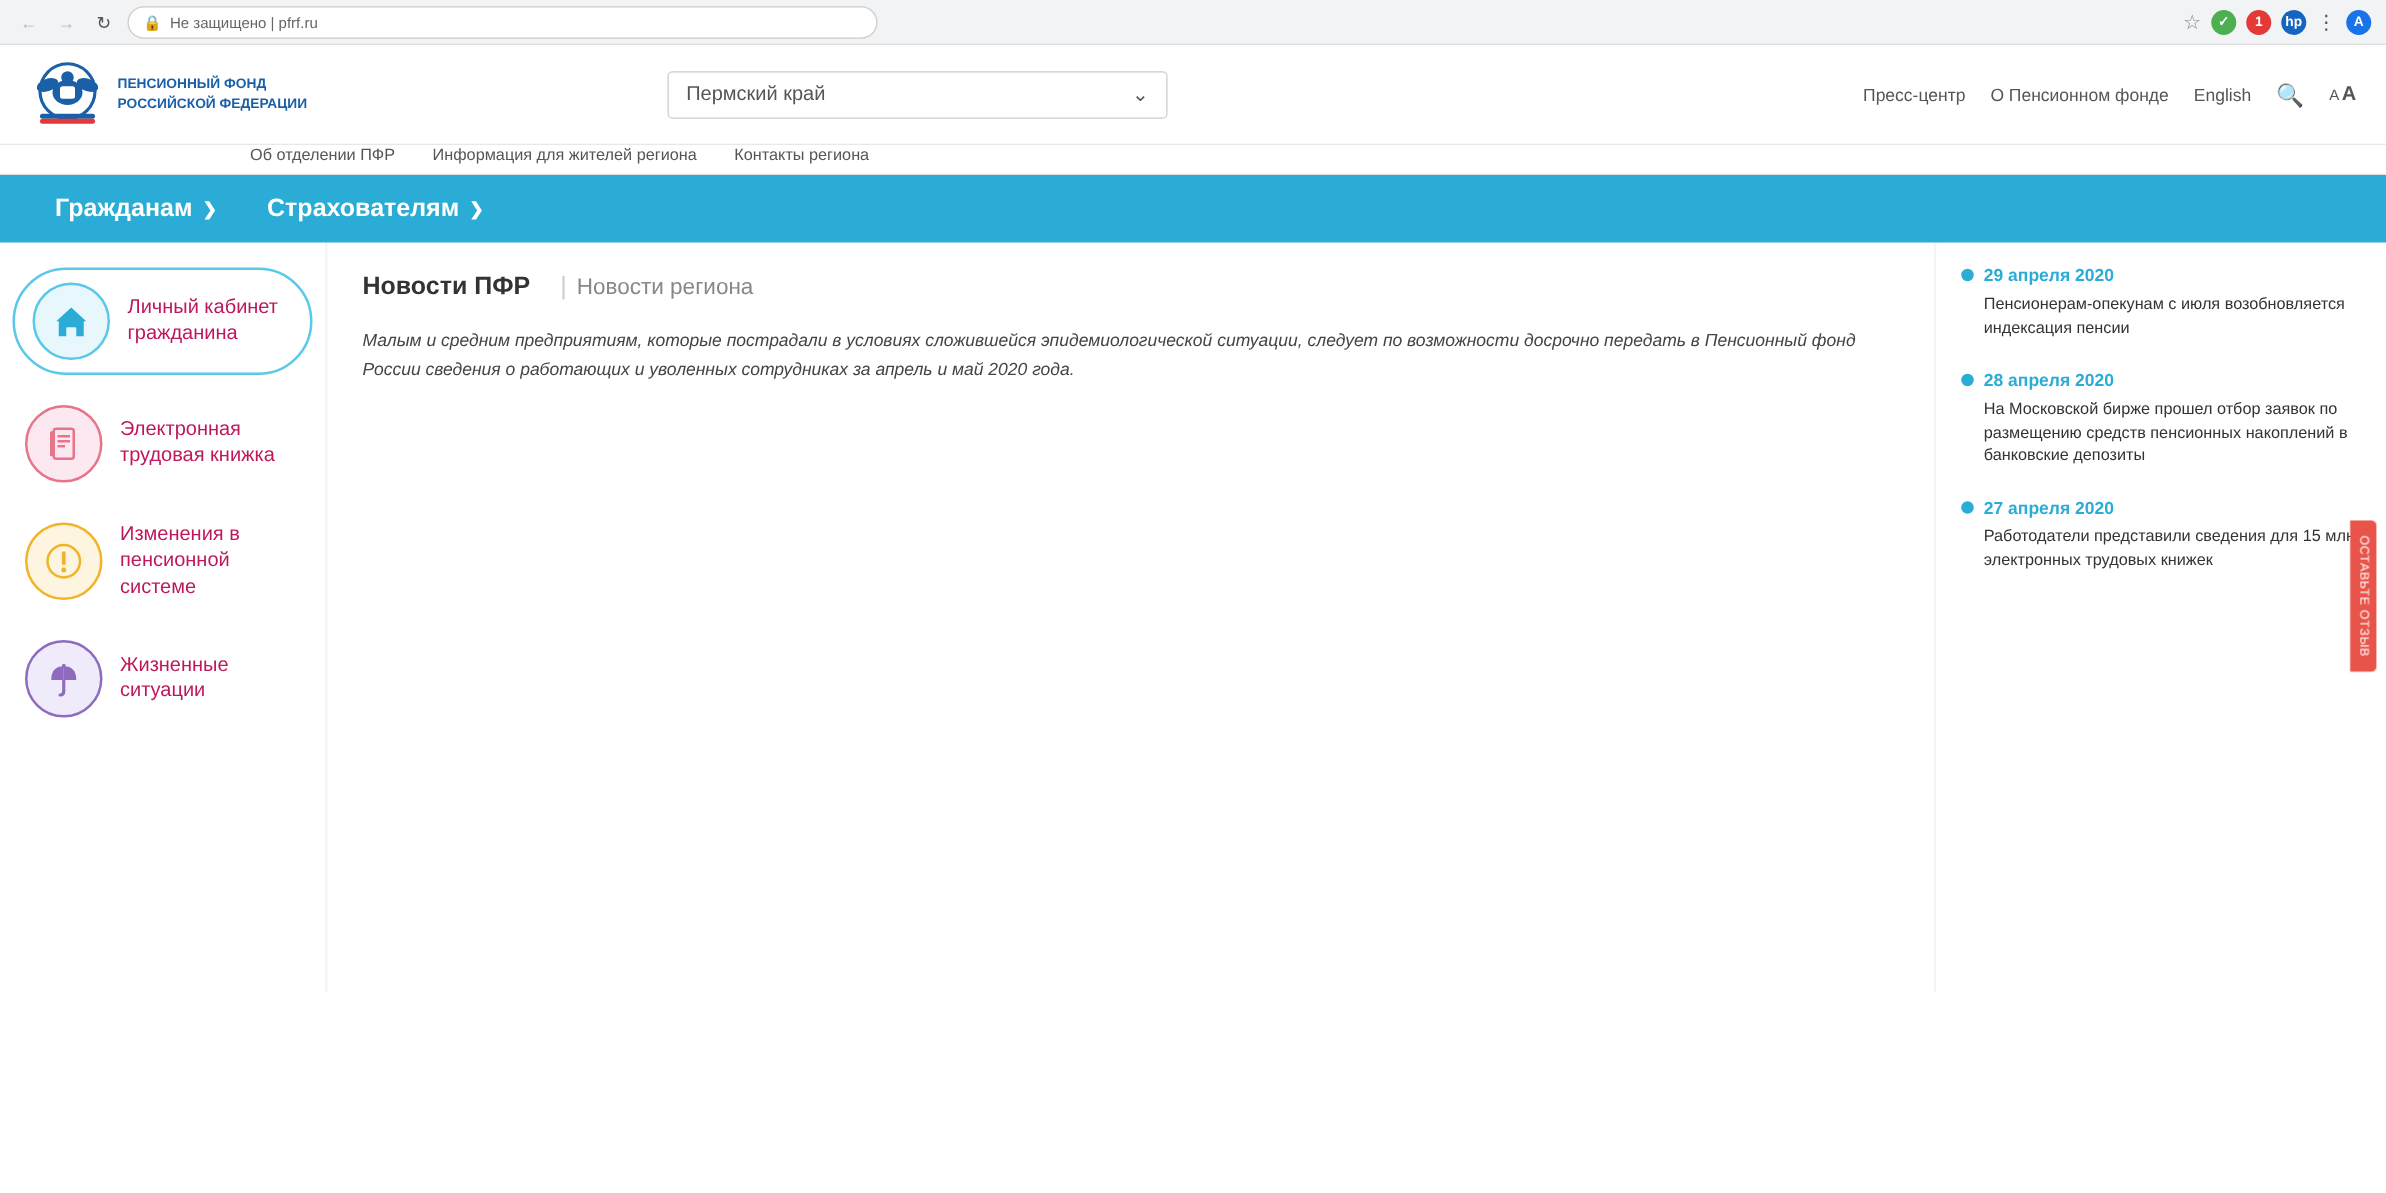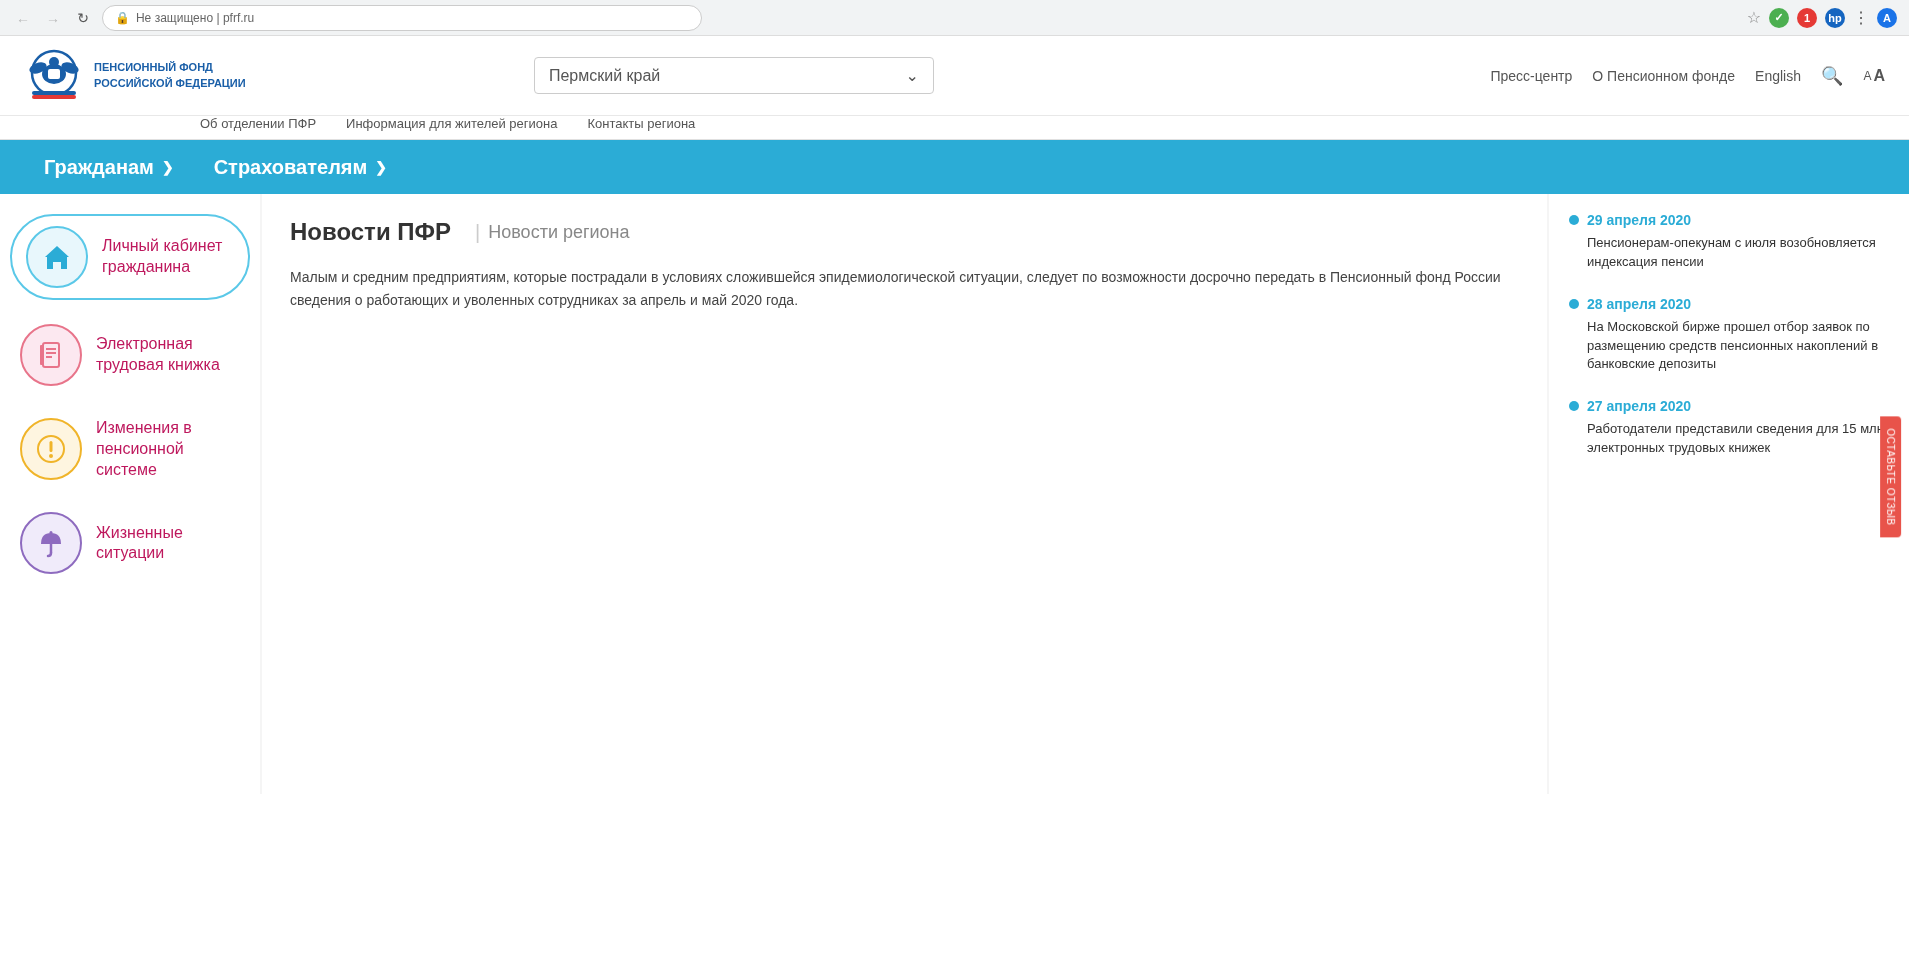--- a/index.html
+++ b/index.html
@@ -151,26 +151,26 @@
     .sidebar-label { font-size: 16px; color: #be185d; line-height: 1.3; }
 
     
     .center-content {
       flex: 1;
       background: #fff;
       margin: 0 2px;
       padding: 24px 28px;
     }
     .news-tabs { display: flex; align-items: center; gap: 0; margin-bottom: 20px; }
-    .news-tab { font-size: 24px; color: #333; font-weight: normal; padding-right: 16px; cursor: pointer; text-align: center; }
+    .news-tab { font-size: 20px; color: #333; font-weight: normal; padding-right: 16px; cursor: pointer; text-align: center; }
     .news-tab.active { color: #333; font-weight: bold; }
     .news-divider { color: #ccc; margin: 0 8px; font-size: 20px; }
     .news-tab-secondary { font-size: 18px; color: #888; cursor: pointer; }
     .news-title { font-size: 18px; font-weight: bold; color: #222; line-height: 1.4; margin-bottom: 16px; }
-    .news-body { font-size: 14px; color: #444; line-height: 1.65; }
+    .news-body { font-size: 14px; color: #444; line-height: 1.65; font-style: italic; }
 
     
     .right-sidebar {
       width: 360px;
       background: #fff;
       padding: 18px 20px;
       flex-shrink: 0;
     }
     .news-item { margin-bottom: 24px; }
     .news-date { display: flex; align-items: center; gap: 8px; color: #2bacd6; font-size: 14px; font-weight: bold; margin-bottom: 6px; }

